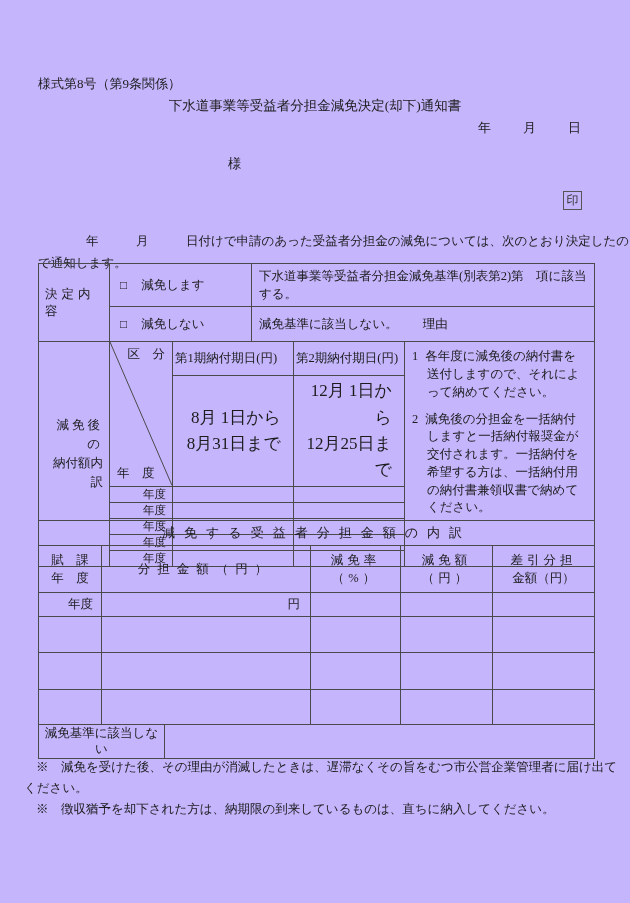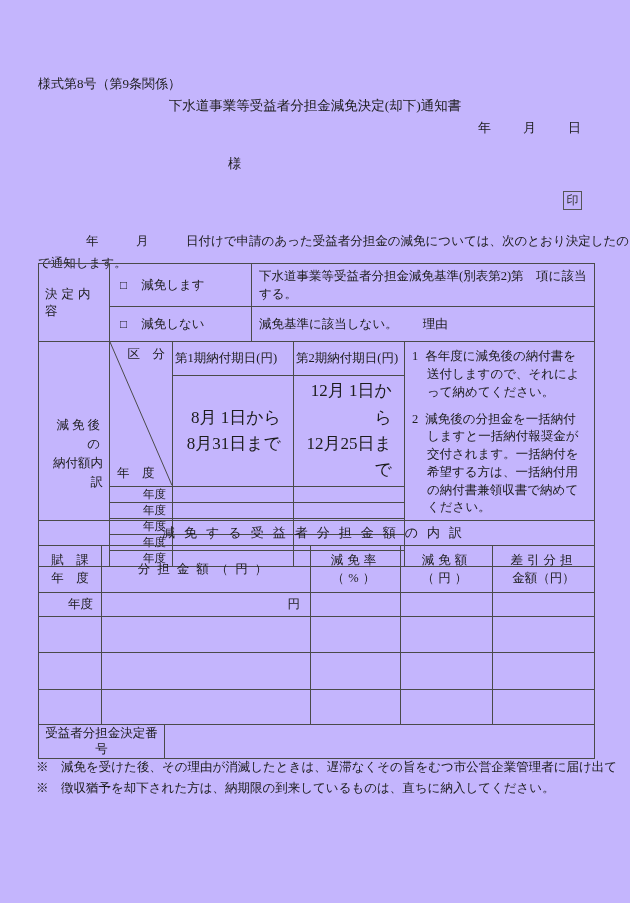--- a/index.html
+++ b/index.html
@@ -237,25 +237,26 @@
       </tr>
     </tbody>
       </table>
     <table id="decision-number-table">
       <colgroup>
         <col style="width:126px">
           <col style="width:430px">
       </colgroup>
       <tbody>
           <tr class="rh31">
-        <td class="dn-label">受益者分担金決定番号</td>
+        <td class="dn-label">減免基準に該当しない</td>
         <td></td>
       </tr>
     </tbody>
       </table>
   </div>
 
   <div class="abs" id="footer">
     <div class="fline nowrap">※　減免を受けた後、その理由が消滅したときは、遅滞なくその旨をむつ市公営企業管理者に届け出て</div>
+    <div>ください。</div>
     <div class="fline nowrap">※　徴収猶予を却下された方は、納期限の到来しているものは、直ちに納入してください。</div>
   </div>
 
 </div>
 
 </body></html>

